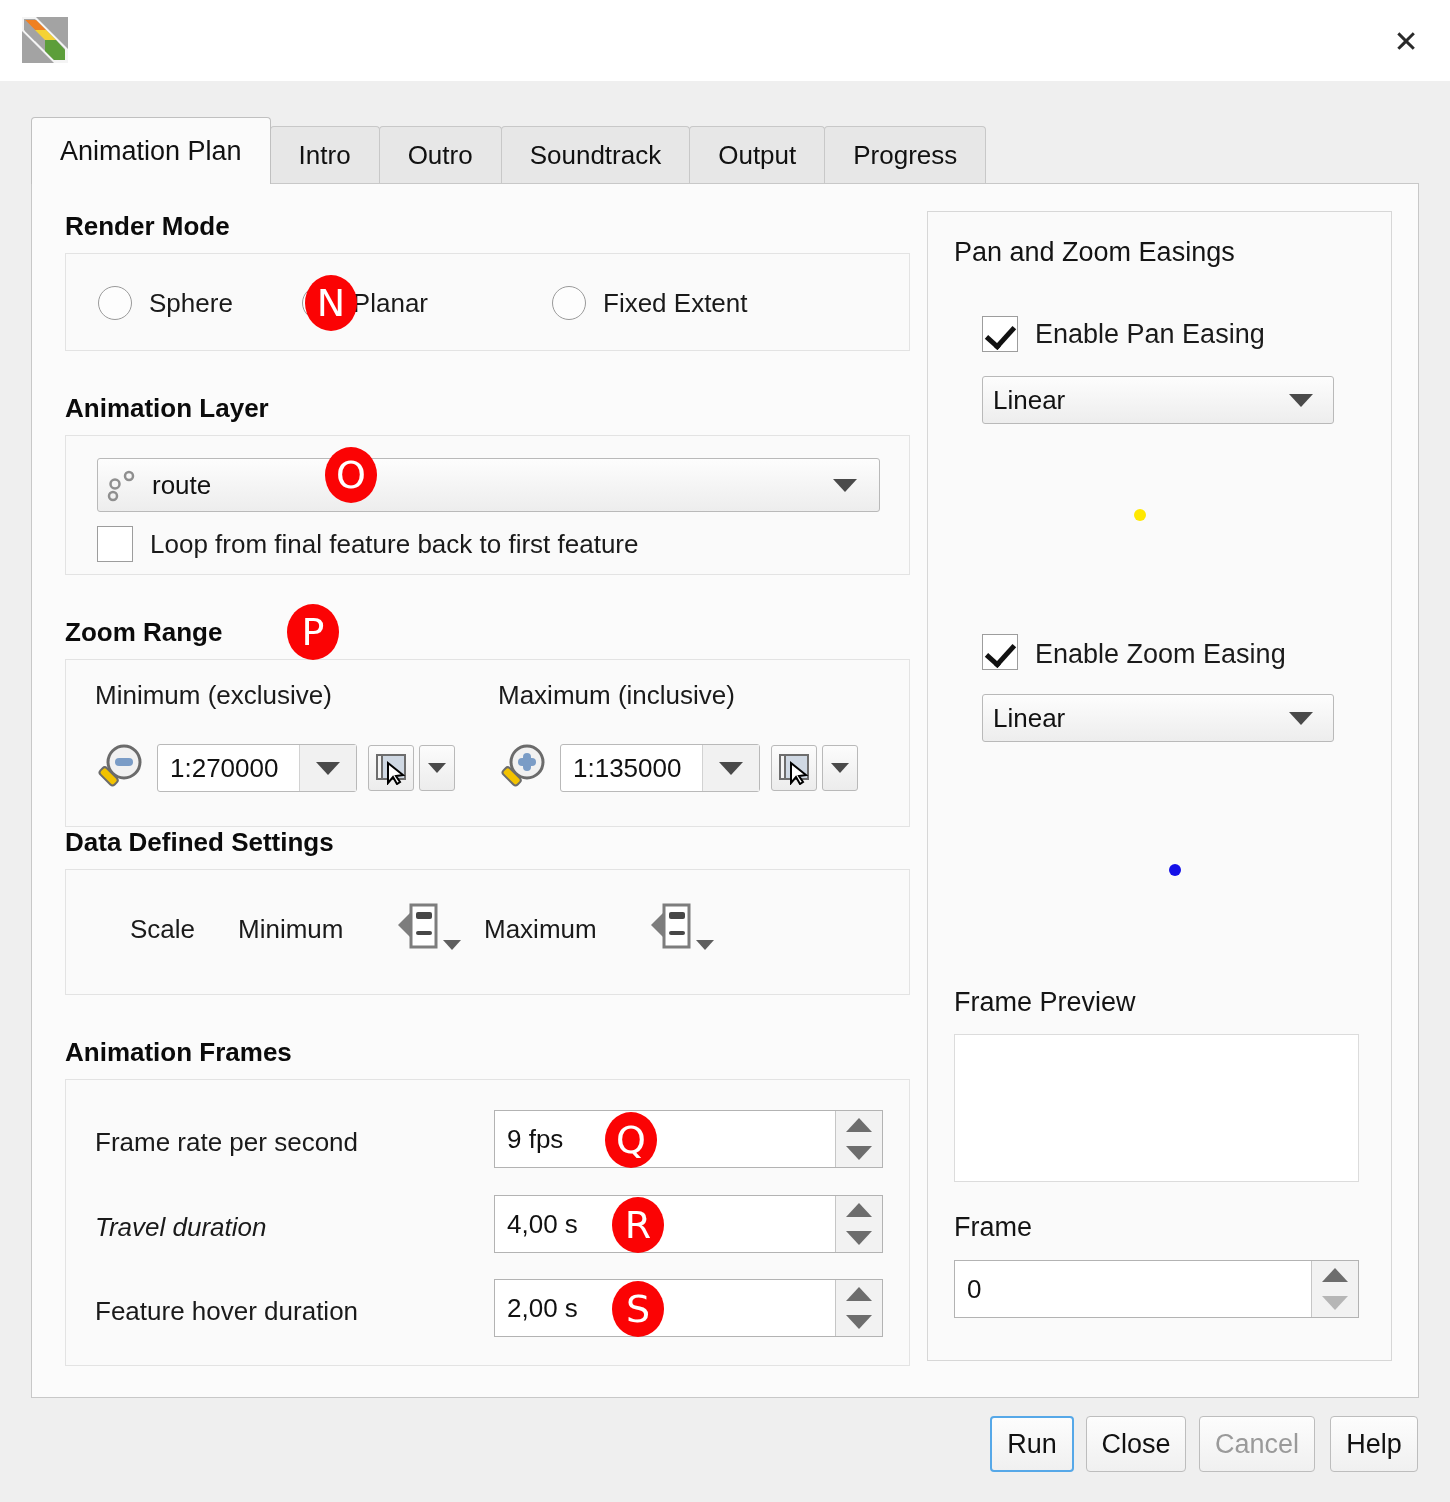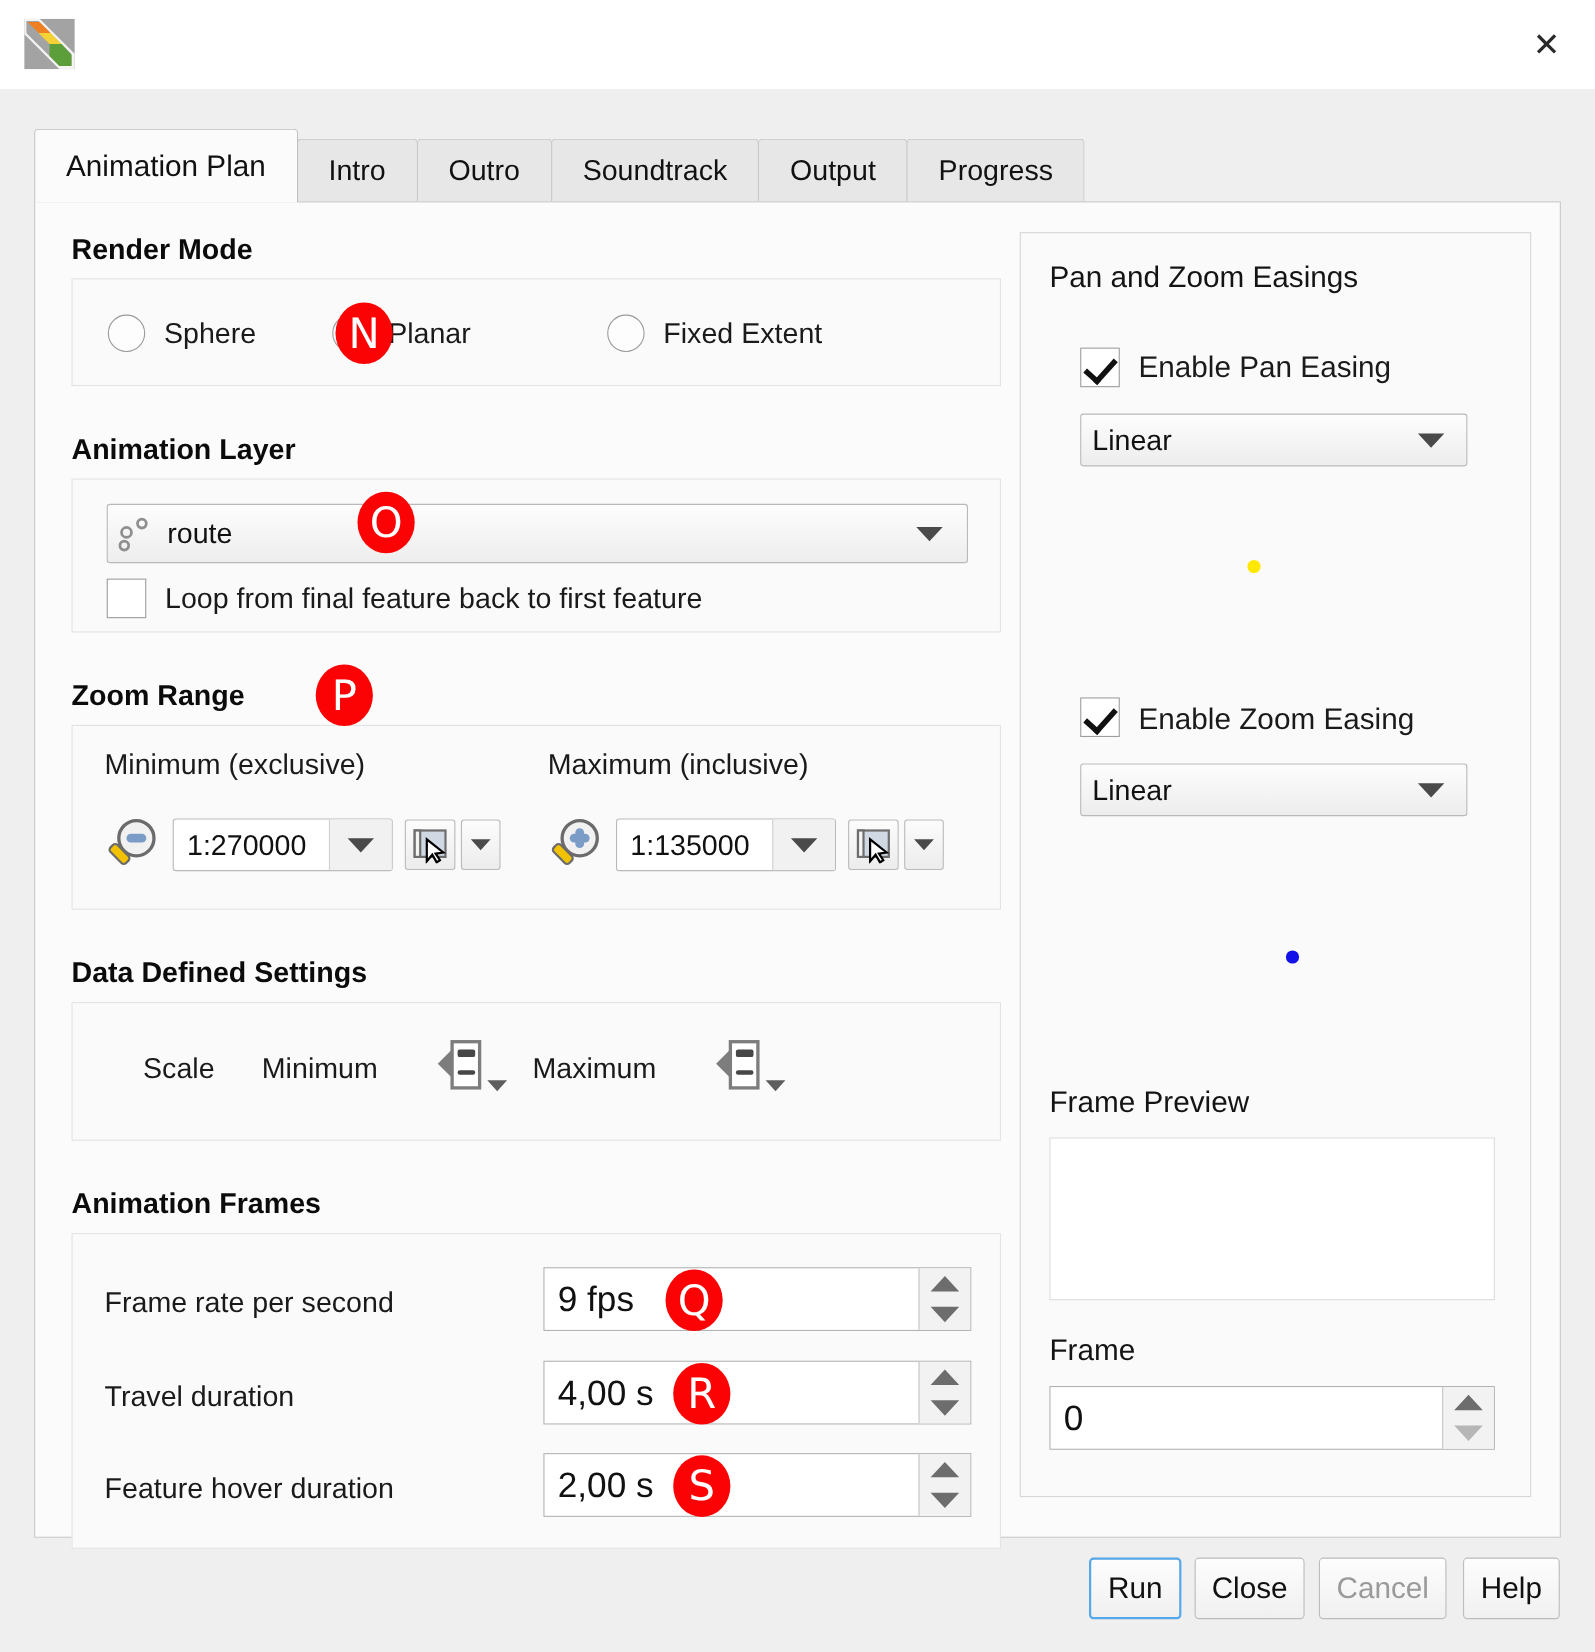--- a/index.html
+++ b/index.html
@@ -199,21 +199,21 @@
   
   .lineedit {
     background: #ffffff;
     border: 1px solid #b3b3b3;
     box-sizing: border-box;
     display: flex;
     align-items: center;
     position: relative;
   }
   .lineedit .val {
-    font-size: 32px;
+    font-size: 26px;
     color: #111;
     padding-left: 12px;
     white-space: nowrap;
   }
   .spin-btns {
     width: 46px;
     align-self: stretch;
     background: #f2f2f2;
     border-left: 1px solid #c6c6c6;
     display: flex;
@@ -464,21 +464,21 @@
                 <rect x="3" y="4" width="5" height="24" fill="#f4f4f4" stroke="#6d6d6d" stroke-width="2"></rect>
                 <polygon points="14,12 14,32 19,26 23,33 26,31 22,25 29,24" fill="#fff" stroke="#000" stroke-width="2"></polygon>
               </svg>
             </span>
             <span class="dropbtn" style="margin-left:5px;">
               <span class="caret small"></span>
             </span>
           </div>
         </div>
 
-        <div class="section-title" style="margin-top:42px;">Data Defined Settings</div>
+        <div class="section-title" style="">Data Defined Settings</div>
         <div class="groupbox" style="height:126px;">
           <div style="position:absolute; left:32px; top:44px; font-size:26px;margin-left:32px;">Scale</div>
           <div style="position:absolute; left:172px; top:44px; font-size:26px;">Minimum</div>
           <span style="position:absolute; left:330px; top:32px; display:flex; align-items:flex-end;">
             <svg width="44" height="50" viewBox="0 0 44 50">
               <polygon points="2,23 16,9 16,37" fill="#7d7d7d"></polygon>
               <rect x="15" y="3" width="25" height="42" fill="#fff" stroke="#7d7d7d" stroke-width="3"></rect>
               <rect x="20" y="10" width="16" height="7" rx="2" fill="#474747"></rect>
               <rect x="20" y="29" width="16" height="4" rx="2" fill="#474747"></rect>
             </svg>
@@ -502,21 +502,21 @@
           <div style="position:absolute; left:29px; top:47px; font-size:26px;">Frame rate per second</div>
           <div class="lineedit" style="position:absolute; left:428px; top:30px; width:389px; height:58px;">
             <span class="val">9 fps</span>
             <span class="spin-btns" style="position:absolute; right:0; top:0; bottom:0;">
               <span class="tri-up"></span>
               <span class="tri-down"></span>
             </span>
             <span class="badge" style="left:110px; top:1px;">Q</span>
           </div>
 
-          <div style="position:absolute; left:29px; top:132px; font-size:26px;">Travel duration</div>
+          <div style="position:absolute; left:29px; top:132px; font-size:26px;font-style:italic;">Travel duration</div>
           <div class="lineedit" style="position:absolute; left:428px; top:115px; width:389px; height:58px;">
             <span class="val">4,00 s</span>
             <span class="spin-btns" style="position:absolute; right:0; top:0; bottom:0;">
               <span class="tri-up"></span>
               <span class="tri-down"></span>
             </span>
             <span class="badge" style="left:117px; top:1px;">R</span>
           </div>
 
           <div style="position:absolute; left:29px; top:216px; font-size:26px;">Feature hover duration</div>

